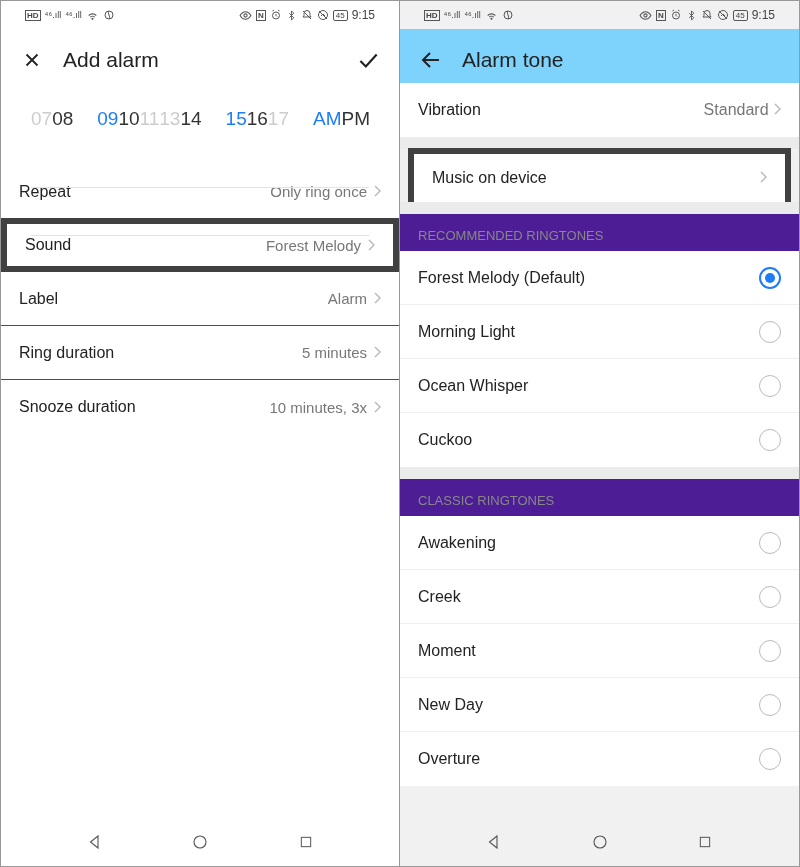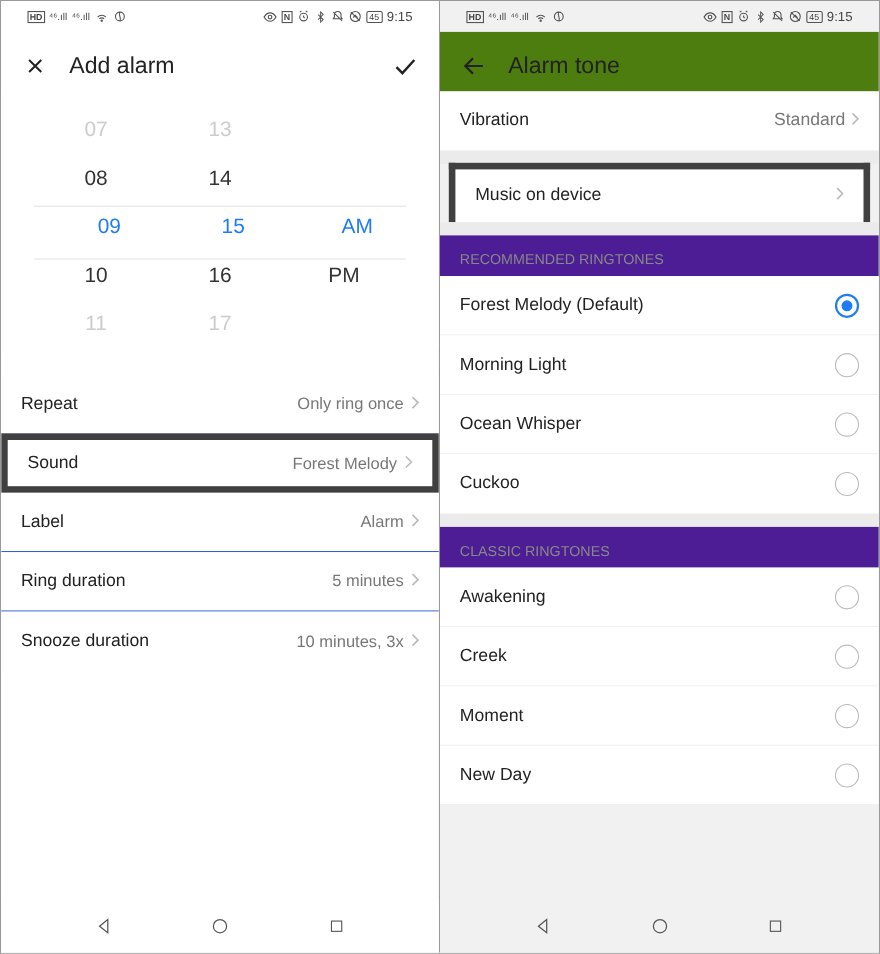--- a/index.html
+++ b/index.html
@@ -37,21 +37,21 @@
   .statusbar .sb-left, .statusbar .sb-right { display: flex; gap: 4px; align-items: center; }
   .sb-ico { display:inline-flex; align-items:center; justify-content:center; }
 
   
   .header {
     display: flex;
     align-items: center;
     padding: 18px 18px 10px 18px;
     background: #fff;
   }
-  .phone-right .header { background: #4d7c0f; }
+  .phone-right .header { background: #7dd3fc; }
   .header .title {
     font-size: 21px;
     font-weight: 500;
     color: #222;
     margin-left: 18px;
     flex: 1;
   }
   .header .close-btn, .header .back-btn, .header .check-btn {
     width: 26px; height: 26px;
     display: flex; align-items: center; justify-content: center;
@@ -60,23 +60,22 @@
 
   
   .picker {
     display: flex;
     padding: 22px 30px 8px 30px;
     background: #fff;
   }
   .picker-col {
     flex: 1;
     display: flex;
-    flex-direction: column;
-    align-items: center;
-    gap: 16px;
+    flex-direction: row;
+    align-items: center;
     position: relative;
   }
   .picker-col .val {
     height: 28px;
     display: flex;
     align-items: center;
     font-size: 19px;
     color: #333;
   }
   .picker-col .faded { color: #ccc; }
@@ -471,20 +470,24 @@
       <span class="radio"></span>
     </div>
     <div class="list-row">
       <span>Moment</span>
       <span class="radio"></span>
     </div>
     <div class="list-row">
       <span>New Day</span>
       <span class="radio"></span>
     </div>
+    <div class="list-row" style="border-bottom:none;">
+      <span>Overture</span>
+      <span class="radio"></span>
+    </div>
   </div>
 
   <div class="navbar">
     <div class="nav-btn">
       <svg width="18" height="18" viewBox="0 0 24 24" fill="none" stroke="#555" stroke-width="1.5">
           <path d="M16 4l-10 8 10 8z" fill="none"></path>
         </svg>
     </div>
     <div class="nav-btn">
       <svg width="18" height="18" viewBox="0 0 24 24" fill="none" stroke="#555" stroke-width="1.5">

